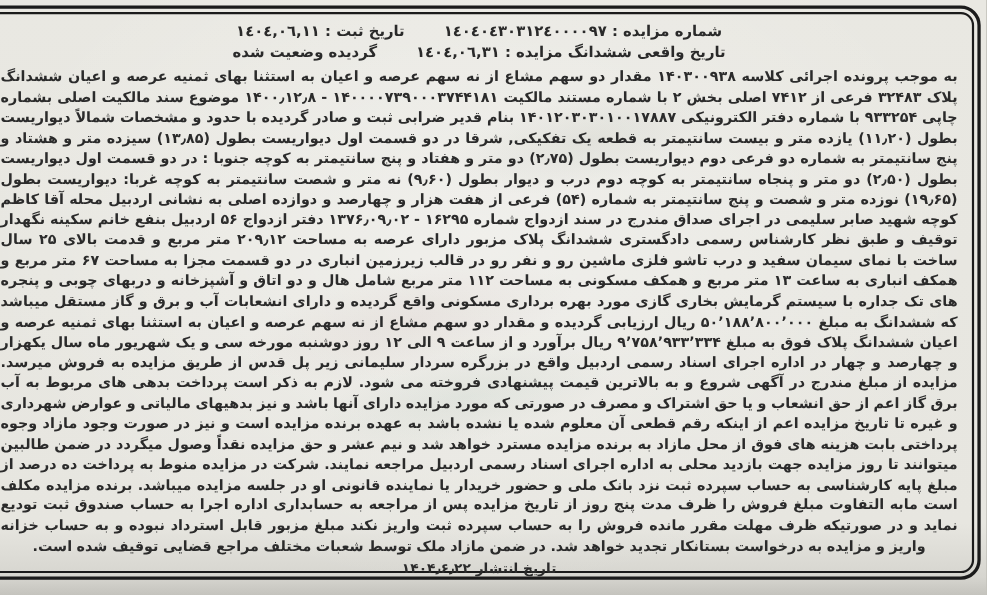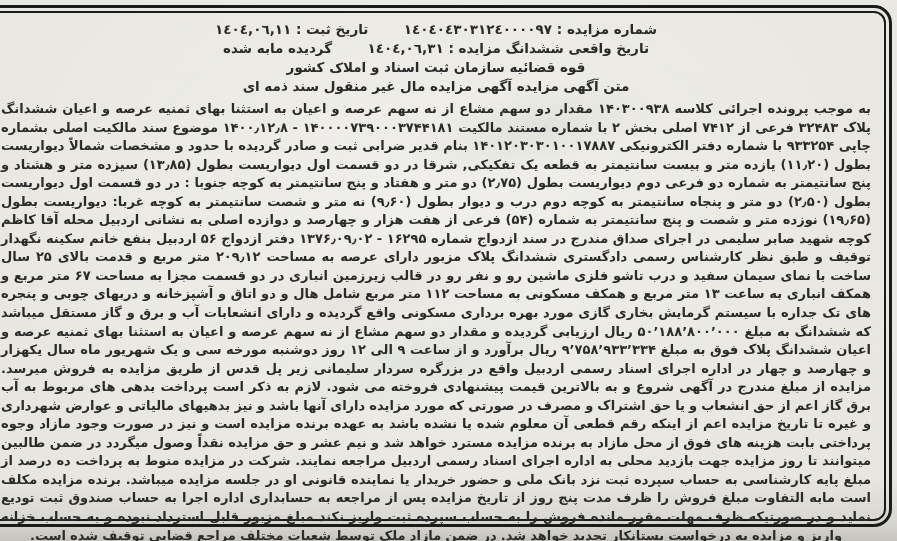--- a/index.html
+++ b/index.html
@@ -103,27 +103,25 @@
     </div>
 
     <div class="hdr">
       <span class="pair">
         <span>تاریخ واقعی ششدانگ مزایده :</span>
         <span>١٤٠٤,٠٦,٣١</span>
       </span>
       <span class="gap"></span>
       <span class="pair">
         <span>گردیده</span>
-        <span>مابه شده</span>
+        <span>وضعیت شده</span>
       </span>
     </div>
 
-    <div class="hdr">قوه قضائیه   سازمان ثبت اسناد و املاک کشور</div>
 
-    <div class="hdr">متن آگهی مزایده آگهی مزایده مال غیر منقول سند ذمه ای</div>
 
     <div class="body-text">به موجب پرونده اجرائی کلاسه ۱۴۰۳۰۰۹۳۸ مقدار دو سهم مشاع از نه سهم عرصه و اعیان به استثنا بهای ثمنیه عرصه و اعیان ششدانگ پلاک ۳۲۴۸۳ فرعی از ۷۴۱۲ اصلی بخش ۲ با شماره مستند مالکیت ۱۴۰۰۰۰۷۳۹۰۰۰۳۷۴۴۱۸۱ - ۱۴۰۰٫۱۲٫۸ موضوع سند مالکیت اصلی بشماره چاپی ۹۳۳۲۵۴ با شماره دفتر الکترونیکی ۱۴۰۱۲۰۳۰۳۰۱۰۰۱۷۸۸۷ بنام قدیر ضرابی ثبت و صادر گردیده با حدود و مشخصات شمالاً دیواریست بطول (۱۱٫۲۰) یازده متر و بیست سانتیمتر به قطعه یک تفکیکی, شرقا در دو قسمت اول دیواریست بطول (۱۳٫۸۵) سیزده متر و هشتاد و پنج سانتیمتر به شماره دو فرعی دوم دیواریست بطول (۲٫۷۵) دو متر و هفتاد و پنج سانتیمتر به کوچه جنوبا : در دو قسمت اول دیواریست بطول (۲٫۵۰) دو متر و پنجاه سانتیمتر به کوچه دوم درب و دیوار بطول (۹٫۶۰) نه متر و شصت سانتیمتر به کوچه غربا: دیواریست بطول (۱۹٫۶۵) نوزده متر و شصت و پنج سانتیمتر به شماره (۵۴) فرعی از هفت هزار و چهارصد و دوازده اصلی به نشانی اردبیل محله آقا کاظم کوچه شهید صابر سلیمی در اجرای صداق مندرج در سند ازدواج شماره ۱۶۲۹۵ - ۱۳۷۶٫۰۹٫۰۲ دفتر ازدواج ۵۶ اردبیل بنفع خانم سکینه نگهدار توقیف و طبق نظر کارشناس رسمی دادگستری ششدانگ پلاک مزبور دارای عرصه به مساحت ۲۰۹٫۱۲ متر مربع و قدمت بالای ۲۵ سال ساخت با نمای سیمان سفید و درب تاشو فلزی ماشین رو و نفر رو در قالب زیرزمین انباری در دو قسمت مجزا به مساحت ۶۷ متر مربع و همکف انباری به ساعت ۱۳ متر مربع و همکف مسکونی به مساحت ۱۱۲ متر مربع شامل هال و دو اتاق و آشپزخانه و دربهای چوبی و پنجره های تک جداره با سیستم گرمایش بخاری گازی مورد بهره برداری مسکونی واقع گردیده و دارای انشعابات آب و برق و گاز مستقل میباشد که ششدانگ به مبلغ ۵۰٬۱۸۸٬۸۰۰٬۰۰۰ ریال ارزیابی گردیده و مقدار دو سهم مشاع از نه سهم عرصه و اعیان به استثنا بهای ثمنیه عرصه و اعیان ششدانگ پلاک فوق به مبلغ ۹٬۷۵۸٬۹۳۳٬۳۳۴ ریال برآورد و از ساعت ۹ الی ۱۲ روز دوشنبه مورخه سی و یک شهریور ماه سال یکهزار و چهارصد و چهار در اداره اجرای اسناد رسمی اردبیل واقع در بزرگره سردار سلیمانی زیر پل قدس از طریق مزایده به فروش میرسد. مزایده از مبلغ مندرج در آگهی شروع و به بالاترین قیمت پیشنهادی فروخته می شود. لازم به ذکر است پرداخت بدهی های مربوط به آب برق گاز اعم از حق انشعاب و یا حق اشتراک و مصرف در صورتی که مورد مزایده دارای آنها باشد و نیز بدهیهای مالیاتی و عوارض شهرداری و غیره تا تاریخ مزایده اعم از اینکه رقم قطعی آن معلوم شده یا نشده باشد به عهده برنده مزایده است و نیز در صورت وجود مازاد وجوه پرداختی بابت هزینه های فوق از محل مازاد به برنده مزایده مسترد خواهد شد و نیم عشر و حق مزایده نقداً وصول میگردد در ضمن طالبین میتوانند تا روز مزایده جهت بازدید محلی به اداره اجرای اسناد رسمی اردبیل مراجعه نمایند. شرکت در مزایده منوط به پرداخت ده درصد از مبلغ پایه کارشناسی به حساب سپرده ثبت نزد بانک ملی و حضور خریدار یا نماینده قانونی او در جلسه مزایده میباشد. برنده مزایده مکلف است مابه التفاوت مبلغ فروش را ظرف مدت پنج روز از تاریخ مزایده پس از مراجعه به حسابداری اداره اجرا به حساب صندوق ثبت تودیع نماید و در صورتیکه ظرف مهلت مقرر مانده فروش را به حساب سپرده ثبت واریز نکند مبلغ مزبور قابل استرداد نبوده و به حساب خزانه واریز و مزایده به درخواست بستانکار تجدید خواهد شد. در ضمن مازاد ملک توسط شعبات مختلف مراجع قضایی توقیف شده است.</div>
 
     <div class="pub-date">
       <span>تاریخ انتشار</span>
       <span>۱۴۰۴٫۶٫۲۲</span>
     </div>
 
   </div>
 </div>

